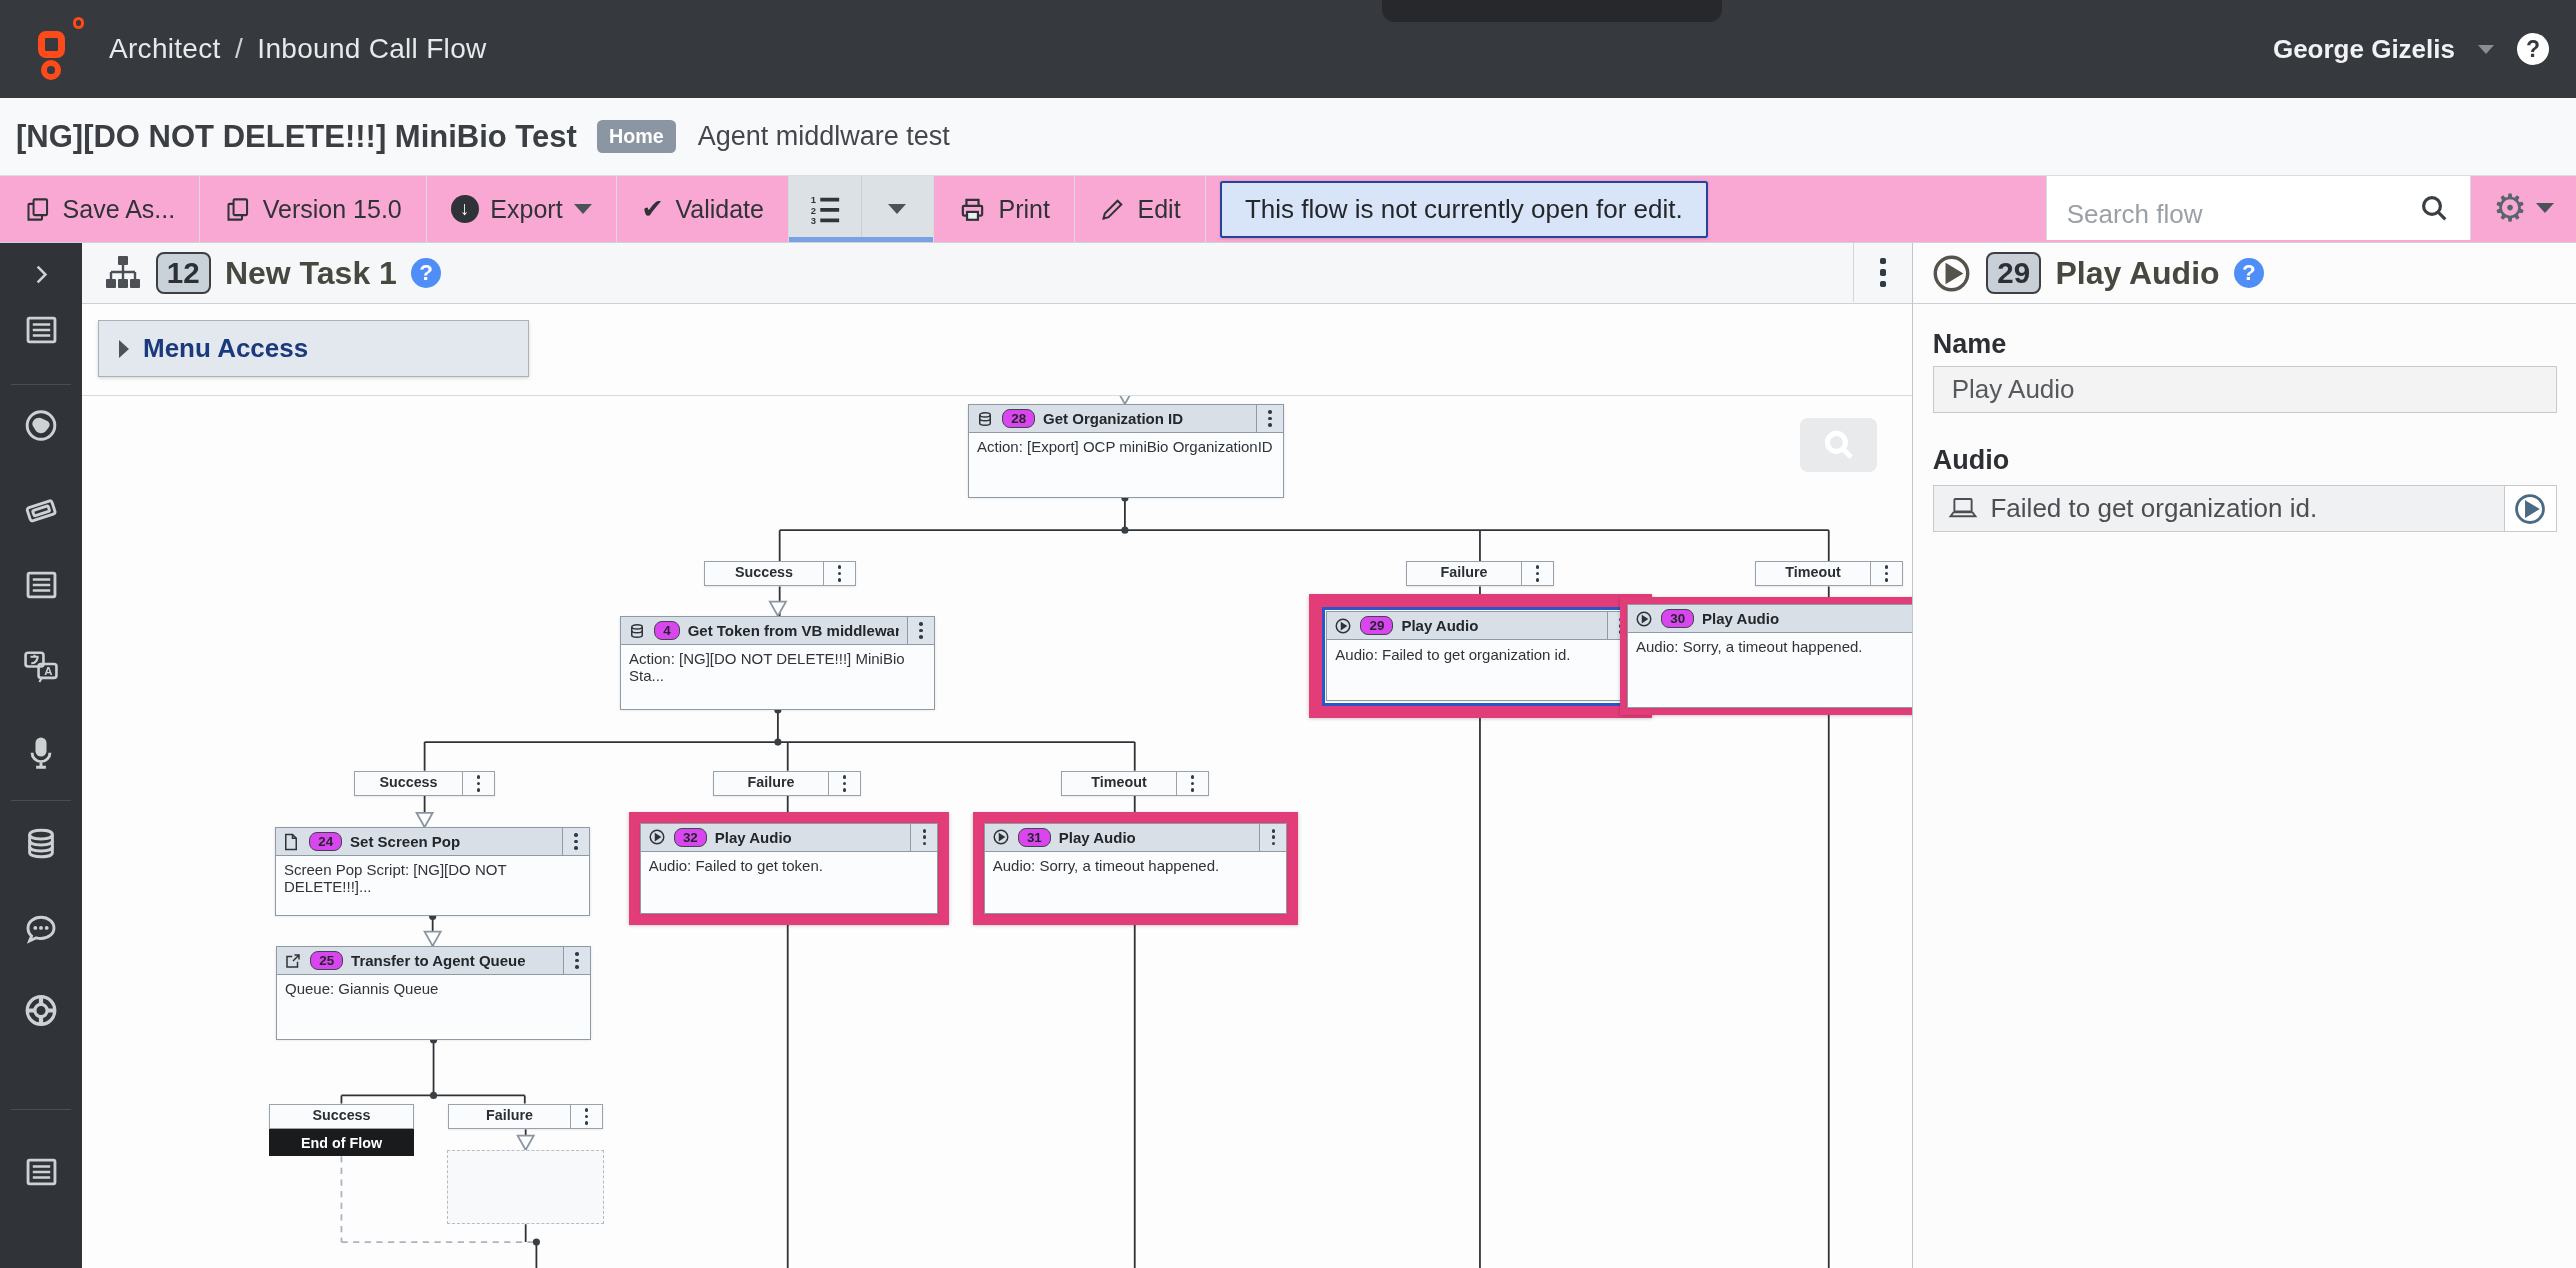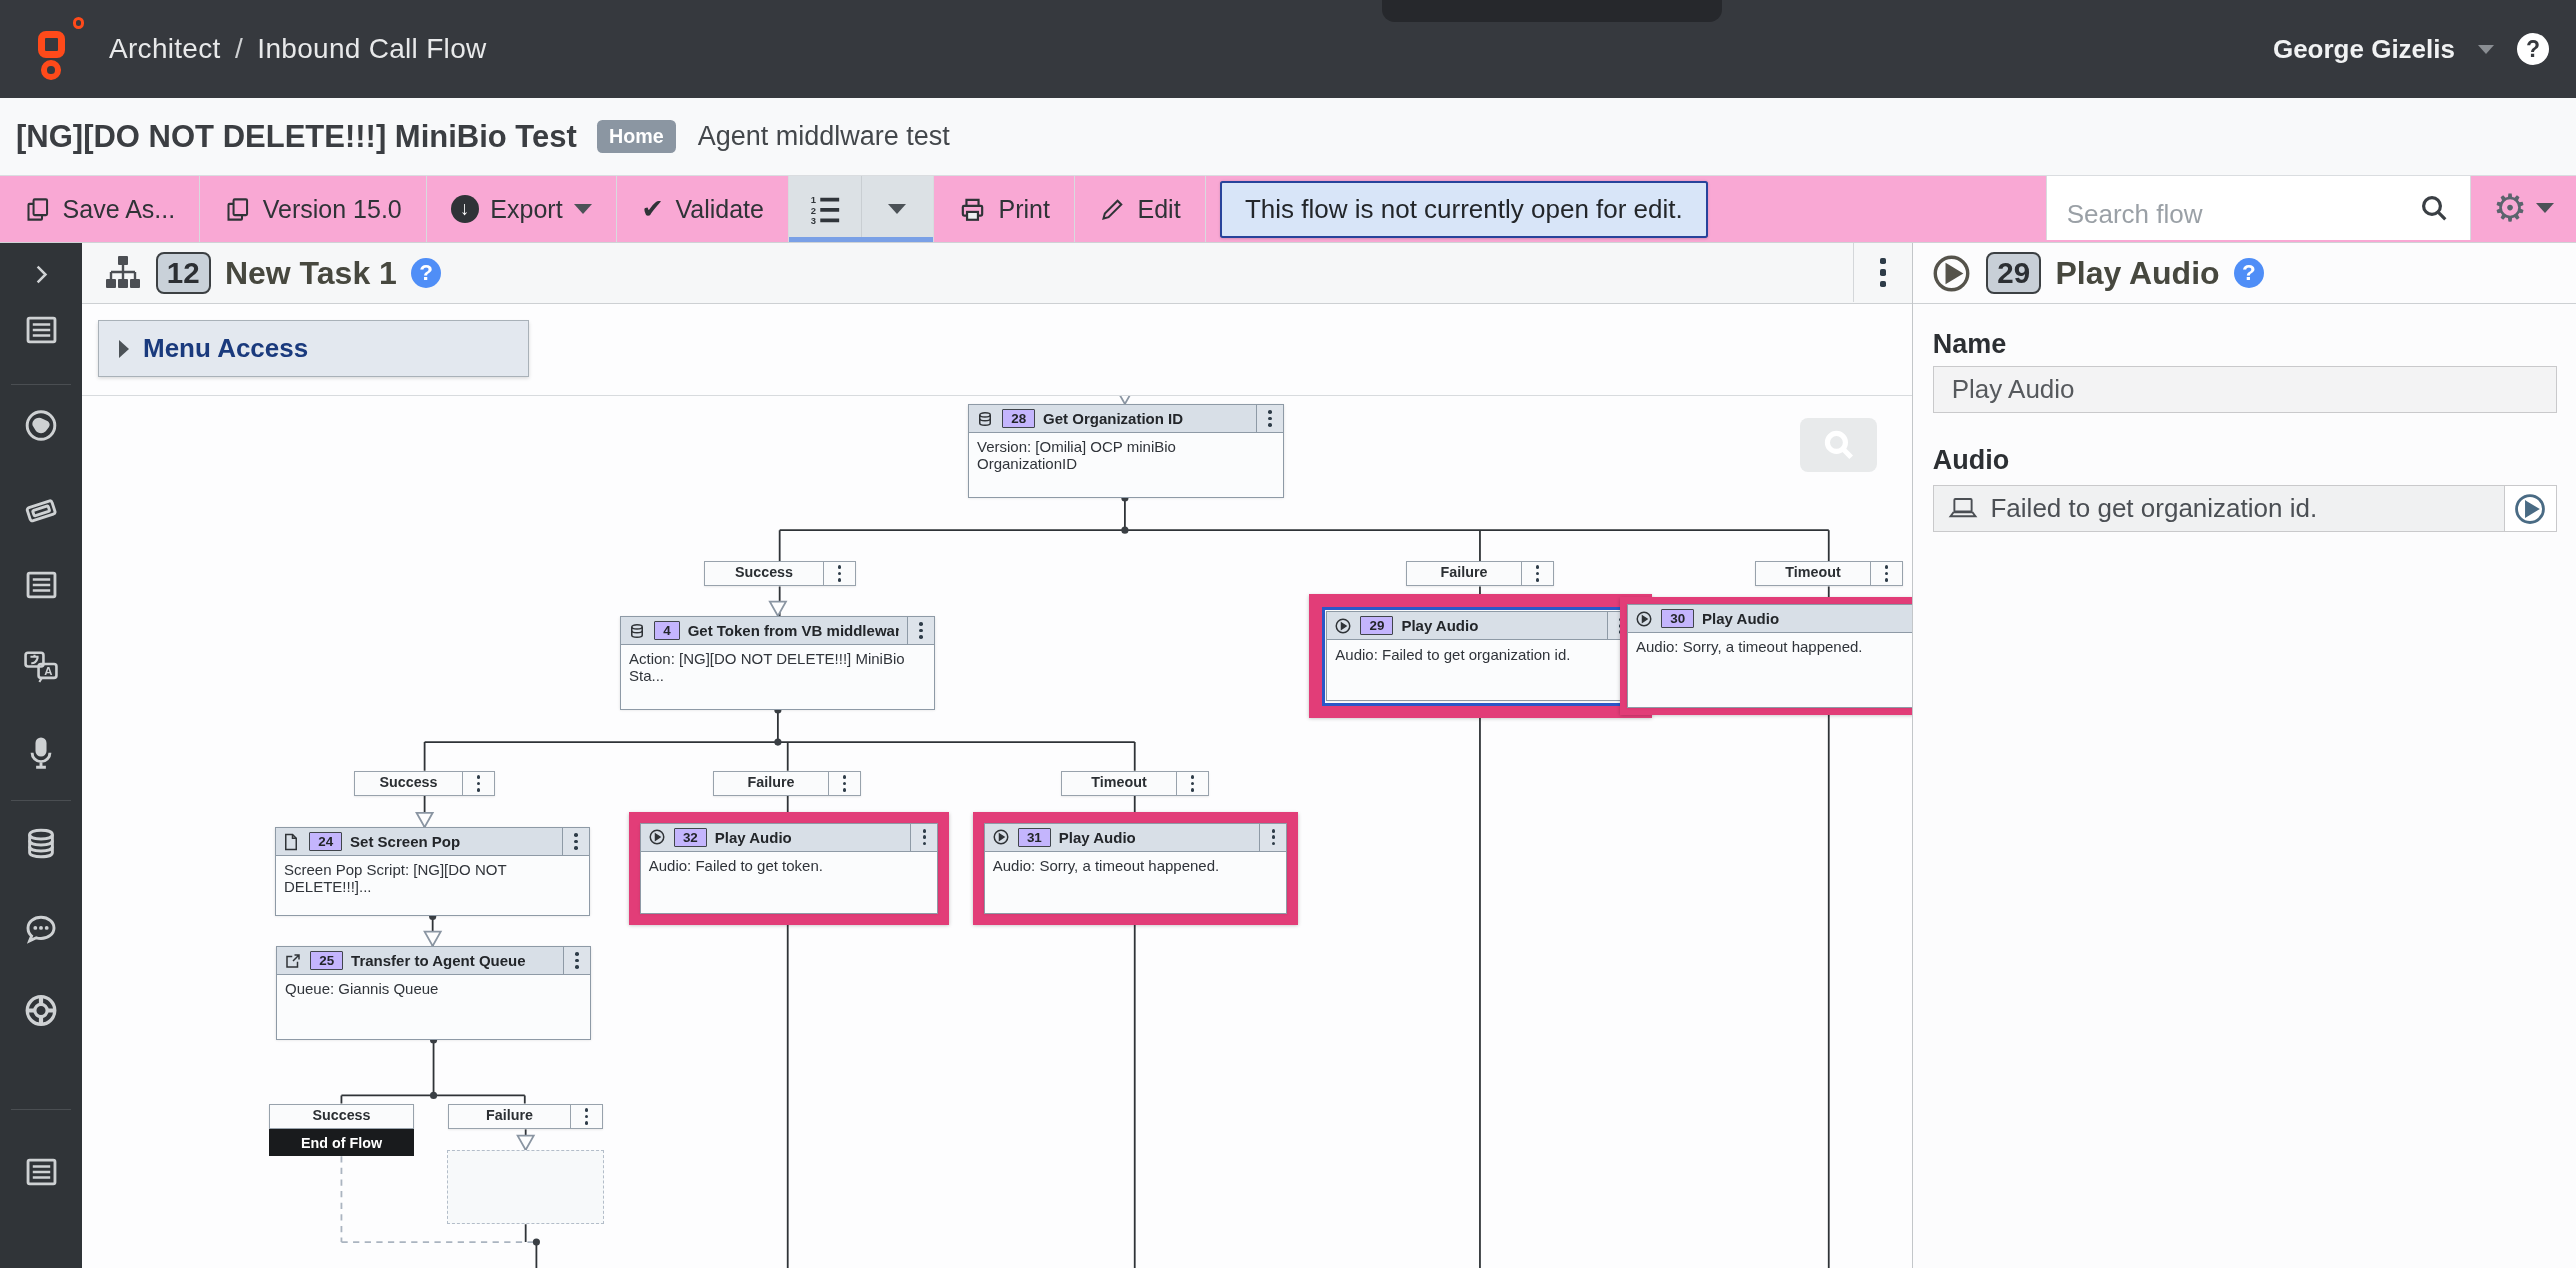--- a/index.html
+++ b/index.html
@@ -97,21 +97,21 @@
   #diagram { position:absolute; left:82px; top:396px; width:1830px; height:872px; background:#fdfdfe; }
   #wires { position:absolute; left:0; top:0; }
   #zoombtn { position:absolute; left:1718px; top:21.5px; width:77px; height:54px;
     background:#e8eaeb; border-radius:8px; display:flex; align-items:center; justify-content:center; cursor:pointer; }
 
   .node { position:absolute; background:#fbfcfd; border:1.8px solid #8e9aa6;
     display:flex; flex-direction:column; box-shadow:0 0.9px 2.7px rgba(0,0,0,.12); }
   .nhead { height:28px; background:#d8dfe7; border-bottom:1.8px solid #8e9aa6;
     display:flex; align-items:center; gap:8px; padding-left:7.2px; flex:none; }
   .nh-ic { width:18px; height:18px; color:#2f3337; flex:none; display:flex; }
-  .npill { border:1.8px solid #40454b; background:#c4b5fd; border-radius:1px; font-size:13.4px;
+  .npill { border:1.8px solid #40454b; background:#d946ef; border-radius:8px; font-size:13.4px;
     font-weight:bold; color:#23262a; padding:0 8px; line-height:17px; flex:none; }
   .nttl { font-size:15px; font-weight:bold; color:#23262a; white-space:nowrap; overflow:hidden; flex:1; }
   .nkebab { width:27px; align-self:stretch; border-left:1.8px solid #8e9aa6; background:#dde3ea;
     display:flex; flex-direction:column; gap:2.7px; align-items:center; justify-content:center; cursor:pointer; }
   .nkebab i { width:3.6px; height:3.6px; }
   .nbody { flex:1; font-size:15px; color:#30343a; padding:5.4px 8px; }
 
   .hl { position:absolute; background:#e23d78; box-shadow:0 0.9px 3.6px rgba(0,0,0,.25); }
   .sel-ring { width:100%; height:100%; border:3.6px solid #2b58c8; background:#fff; padding:1.8px; }
   .fill { width:100%; height:100%; position:relative; }
@@ -394,21 +394,21 @@
           </svg>
         </span>
       <span class="npill">28</span>
       <span class="nttl">Get Organization ID</span>
       <span class="nkebab">
           <i></i>
           <i></i>
           <i></i>
         </span>
     </div>
-    <div class="nbody">Version: [Omilia] OCP miniBio OrganizationID</div>
+    <div class="nbody">Action: [Export] OCP miniBio OrganizationID</div>
   </div>
 
   <div class="blabel" style="left:622px;top:165px;width:152px">
     <span class="bl-t">Success</span>
     <span class="bl-k">
         <i></i>
         <i></i>
         <i></i>
       </span>
   </div>

